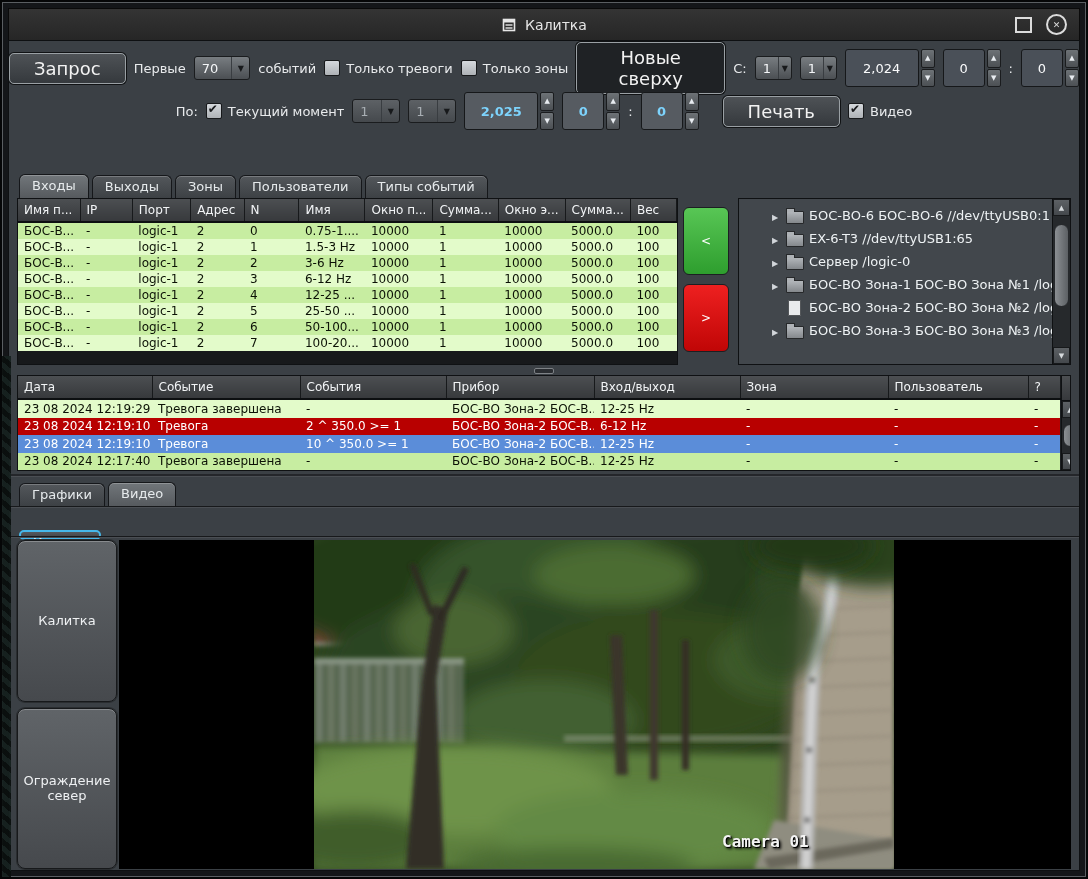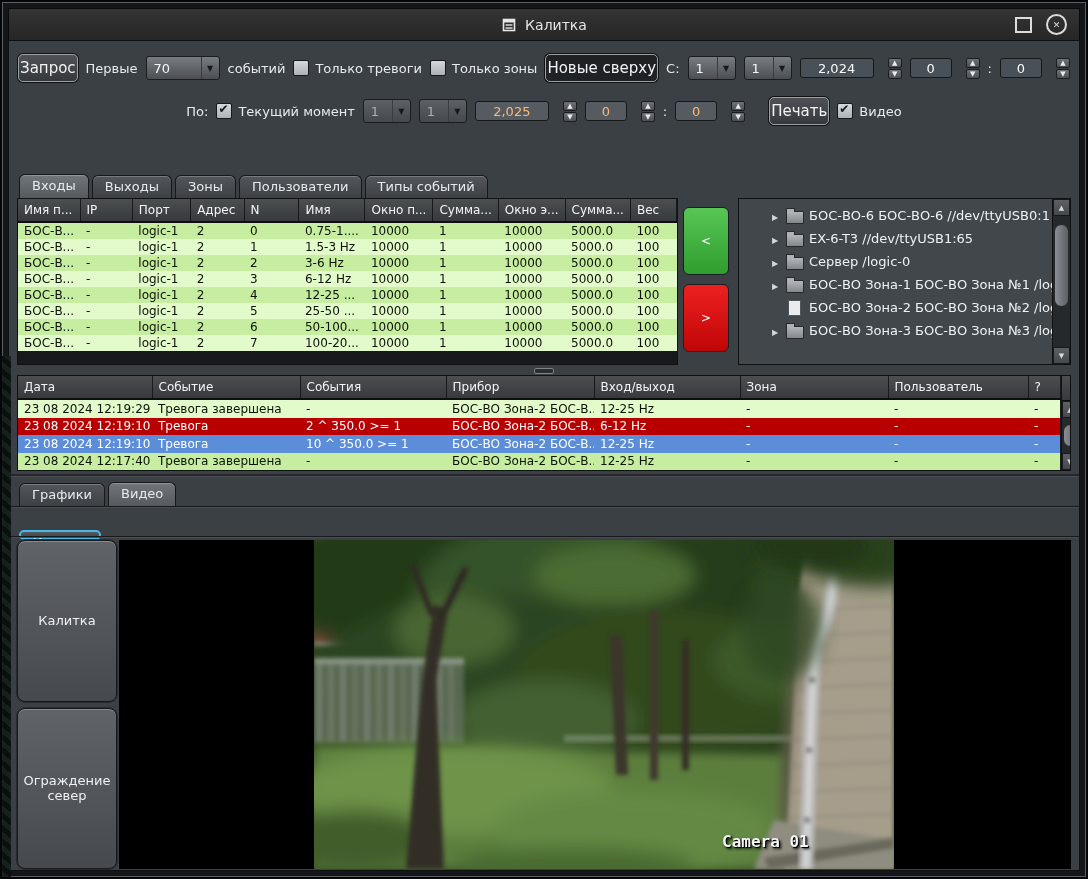--- a/index.html
+++ b/index.html
@@ -19,38 +19,38 @@
   .win-close::before{content:"✕";}
   
   .content{position:absolute;left:5px;right:5px;top:37px;bottom:5px;
     background:#3b4045;border:1px solid #0e1012;overflow:hidden;}
   .lbl{font-size:13px;color:#e8eaec;white-space:nowrap;}
   
   .trow{position:absolute;left:0;right:0;display:flex;align-items:center;justify-content:center;gap:8px;}
   #row1{top:11px;height:32px;}
   #row2{top:54px;height:32px;}
   .ml8{margin-left:0;} .ml14{margin-left:16px;}
-  .btn{font-family:inherit;font-size:15px;color:#f2f2f2;padding:4px 1px;border-radius:5px;
+  .btn{font-family:inherit;font-size:18px;color:#f2f2f2;padding:4px 24px;border-radius:5px;
     background:linear-gradient(#4e5256,#35393d);border:1px solid #9aa0a4;
     box-shadow:0 0 0 1px #101214;cursor:default;}
   .btn.pressed{background:#1f2225;}
   .combo{display:inline-flex;align-items:center;height:22px;border-radius:3px;
     border:1px solid #1a1c1e;background:linear-gradient(#787d81,#4b4f53);overflow:hidden;}
   .combo-val{flex:1;padding:0 7px;font-size:13px;color:#f4f6f8;}
   .combo-arrow{width:17px;height:100%;border-left:1px solid #393d41;display:flex;align-items:center;justify-content:center;color:#17191b;}
   .combo.w72{width:72px;} .combo.w46{width:46px;}
   .combo.dim{background:linear-gradient(#5d6165,#45494d);}
   .combo.dim .combo-val{color:#a8aeb3;}
   .icon-down::before{content:"▼";font-size:8px;}
   .icon-up::before{content:"▲";font-size:7px;}
   .icon-down-s::before{content:"▼";font-size:7px;}
-  .spin{display:inline-flex;align-items:stretch;height:20px;gap:14px;}
+  .spin{display:inline-flex;align-items:stretch;height:38px;gap:2px;}
   .spin-field{background:#4a5058;border:1px solid #16181a;border-radius:3px;color:#fafbfc;
     font-size:13px;display:flex;align-items:center;justify-content:center;}
-  .spin.dim .spin-field{background:#565b61;color:#fdba74;}
+  .spin.dim .spin-field{background:#565b61;color:#7dd3fc;font-weight:bold;}
   .w72f{width:72px;} .w40f{width:40px;}
   .spin-btns{width:14px;display:flex;flex-direction:column;gap:1px;}
   .sb{flex:1;background:linear-gradient(#6d7276,#4c5054);border:1px solid #1a1c1e;border-radius:2px;
     display:flex;align-items:center;justify-content:center;color:#e8ecf0;}
   .cb{display:inline-flex;align-items:center;gap:6px;}
   .box{width:14px;height:14px;background:linear-gradient(#d4d8dc,#aeb2b6);
     border:1px solid #17191b;border-radius:2px;position:relative;flex:none;}
   .cb.checked .box::before{content:"✔";position:absolute;left:1px;top:-2px;font-size:12px;color:#16181a;}
   
   .tabbar{position:absolute;display:flex;align-items:flex-end;gap:3px;}

